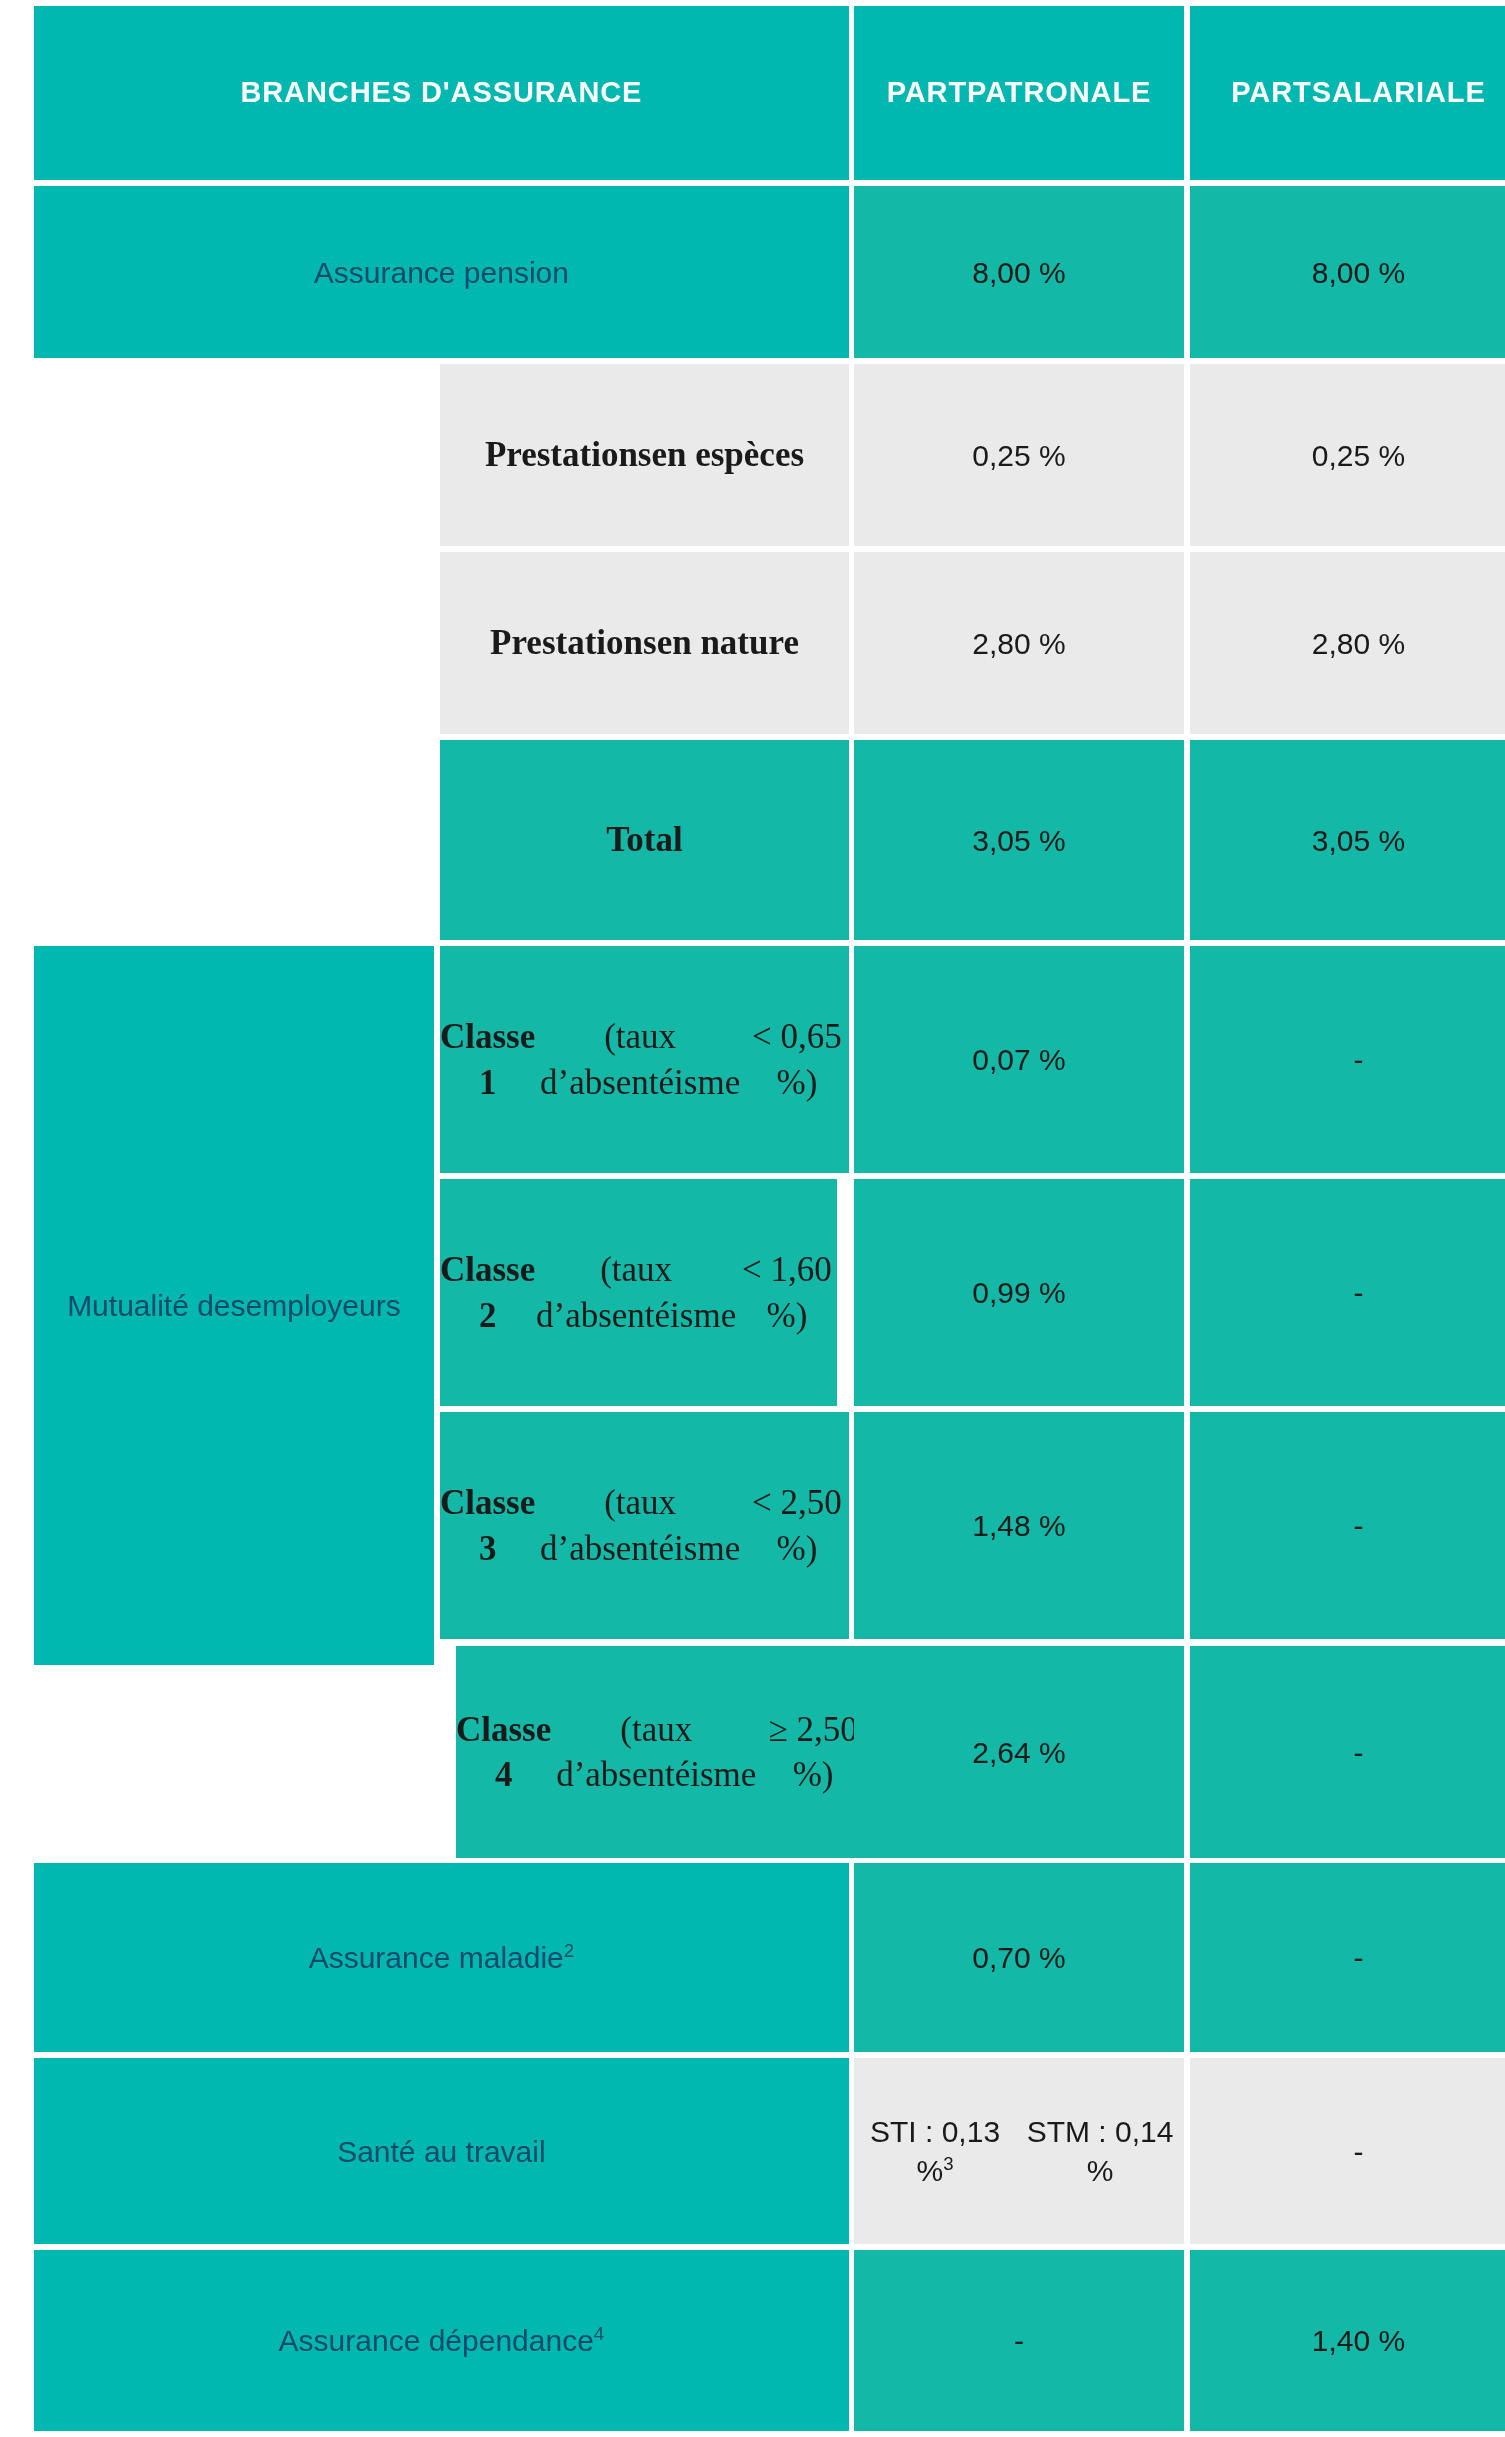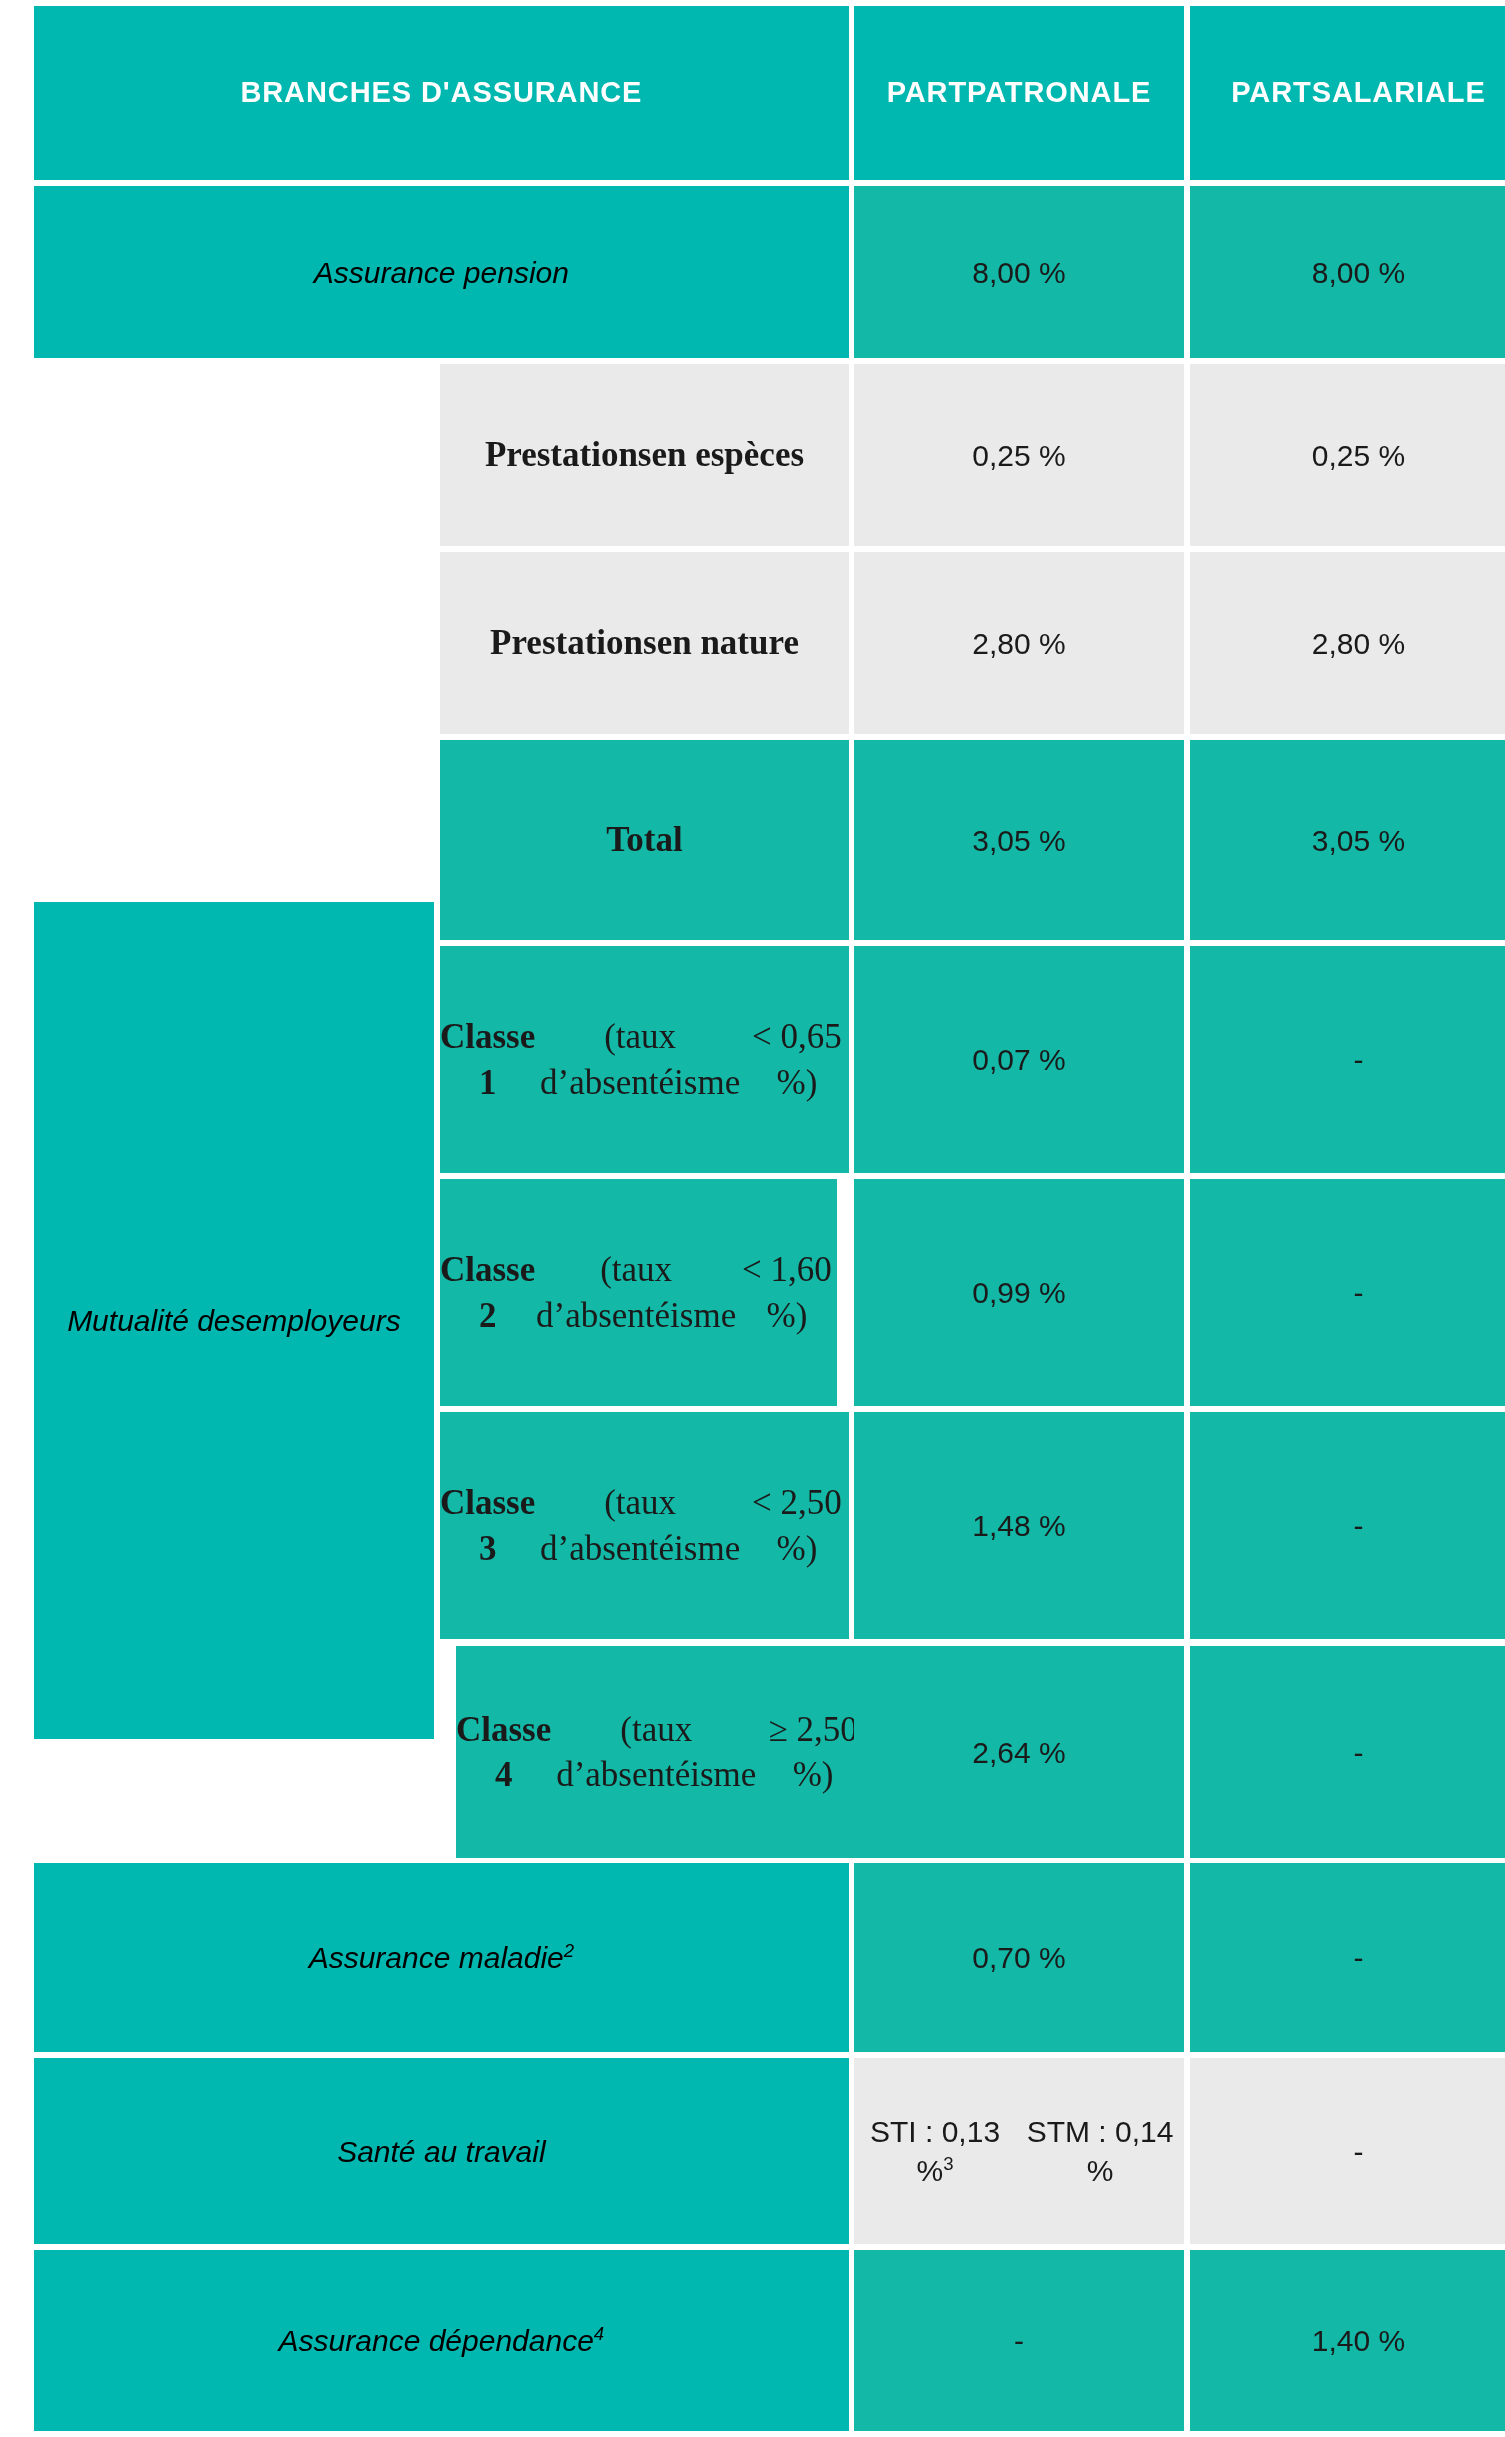--- a/index.html
+++ b/index.html
@@ -30,22 +30,21 @@
 
   .hdr{
     font-size:29px;
     font-weight:700;
     letter-spacing:0.9px;
     text-transform:uppercase;
   }
   .catlabel{
     font-size:30px;
     font-weight:400;
-    color:#000000;
-    font-style:italic;
+    color:#0c4a6e;
   }
   .sublabel{
     font-size:35px;
     font-weight:700;
     color:#1a1a1a;
     font-family:Liberation Serif, serif;
   }
   .subnote{
     font-weight:400;
   }
@@ -129,21 +128,21 @@
   <div class="cell lightteal sublabel" style="left:412px;top:740px;width:409px;height:200px;">
     <span>Total</span>
   </div>
   <div class="cell lightteal value" style="left:826px;top:740px;width:330px;height:200px;">
     <span>3,05 %</span>
   </div>
   <div class="cell lightteal value" style="left:1162px;top:740px;width:337px;height:200px;">
     <span>3,05 %</span>
   </div>
 
-  <div class="cell teal catlabel" style="left:5.9px;top:902px;width:400px;height:837px;justify-content:center;">
+  <div class="cell teal catlabel" style="left:5.9px;top:946px;width:400px;height:719px;justify-content:center;">
     <span class="stack">
       <span>Mutualité des</span>
       <span>employeurs</span>
     </span>
   </div>
 
   <div class="cell lightteal sublabel" style="left:412px;top:946px;width:409px;height:227px;">
     <span class="stack">
       <span>Classe 1</span>
       <span class="subnote">(taux d’absentéisme</span>

